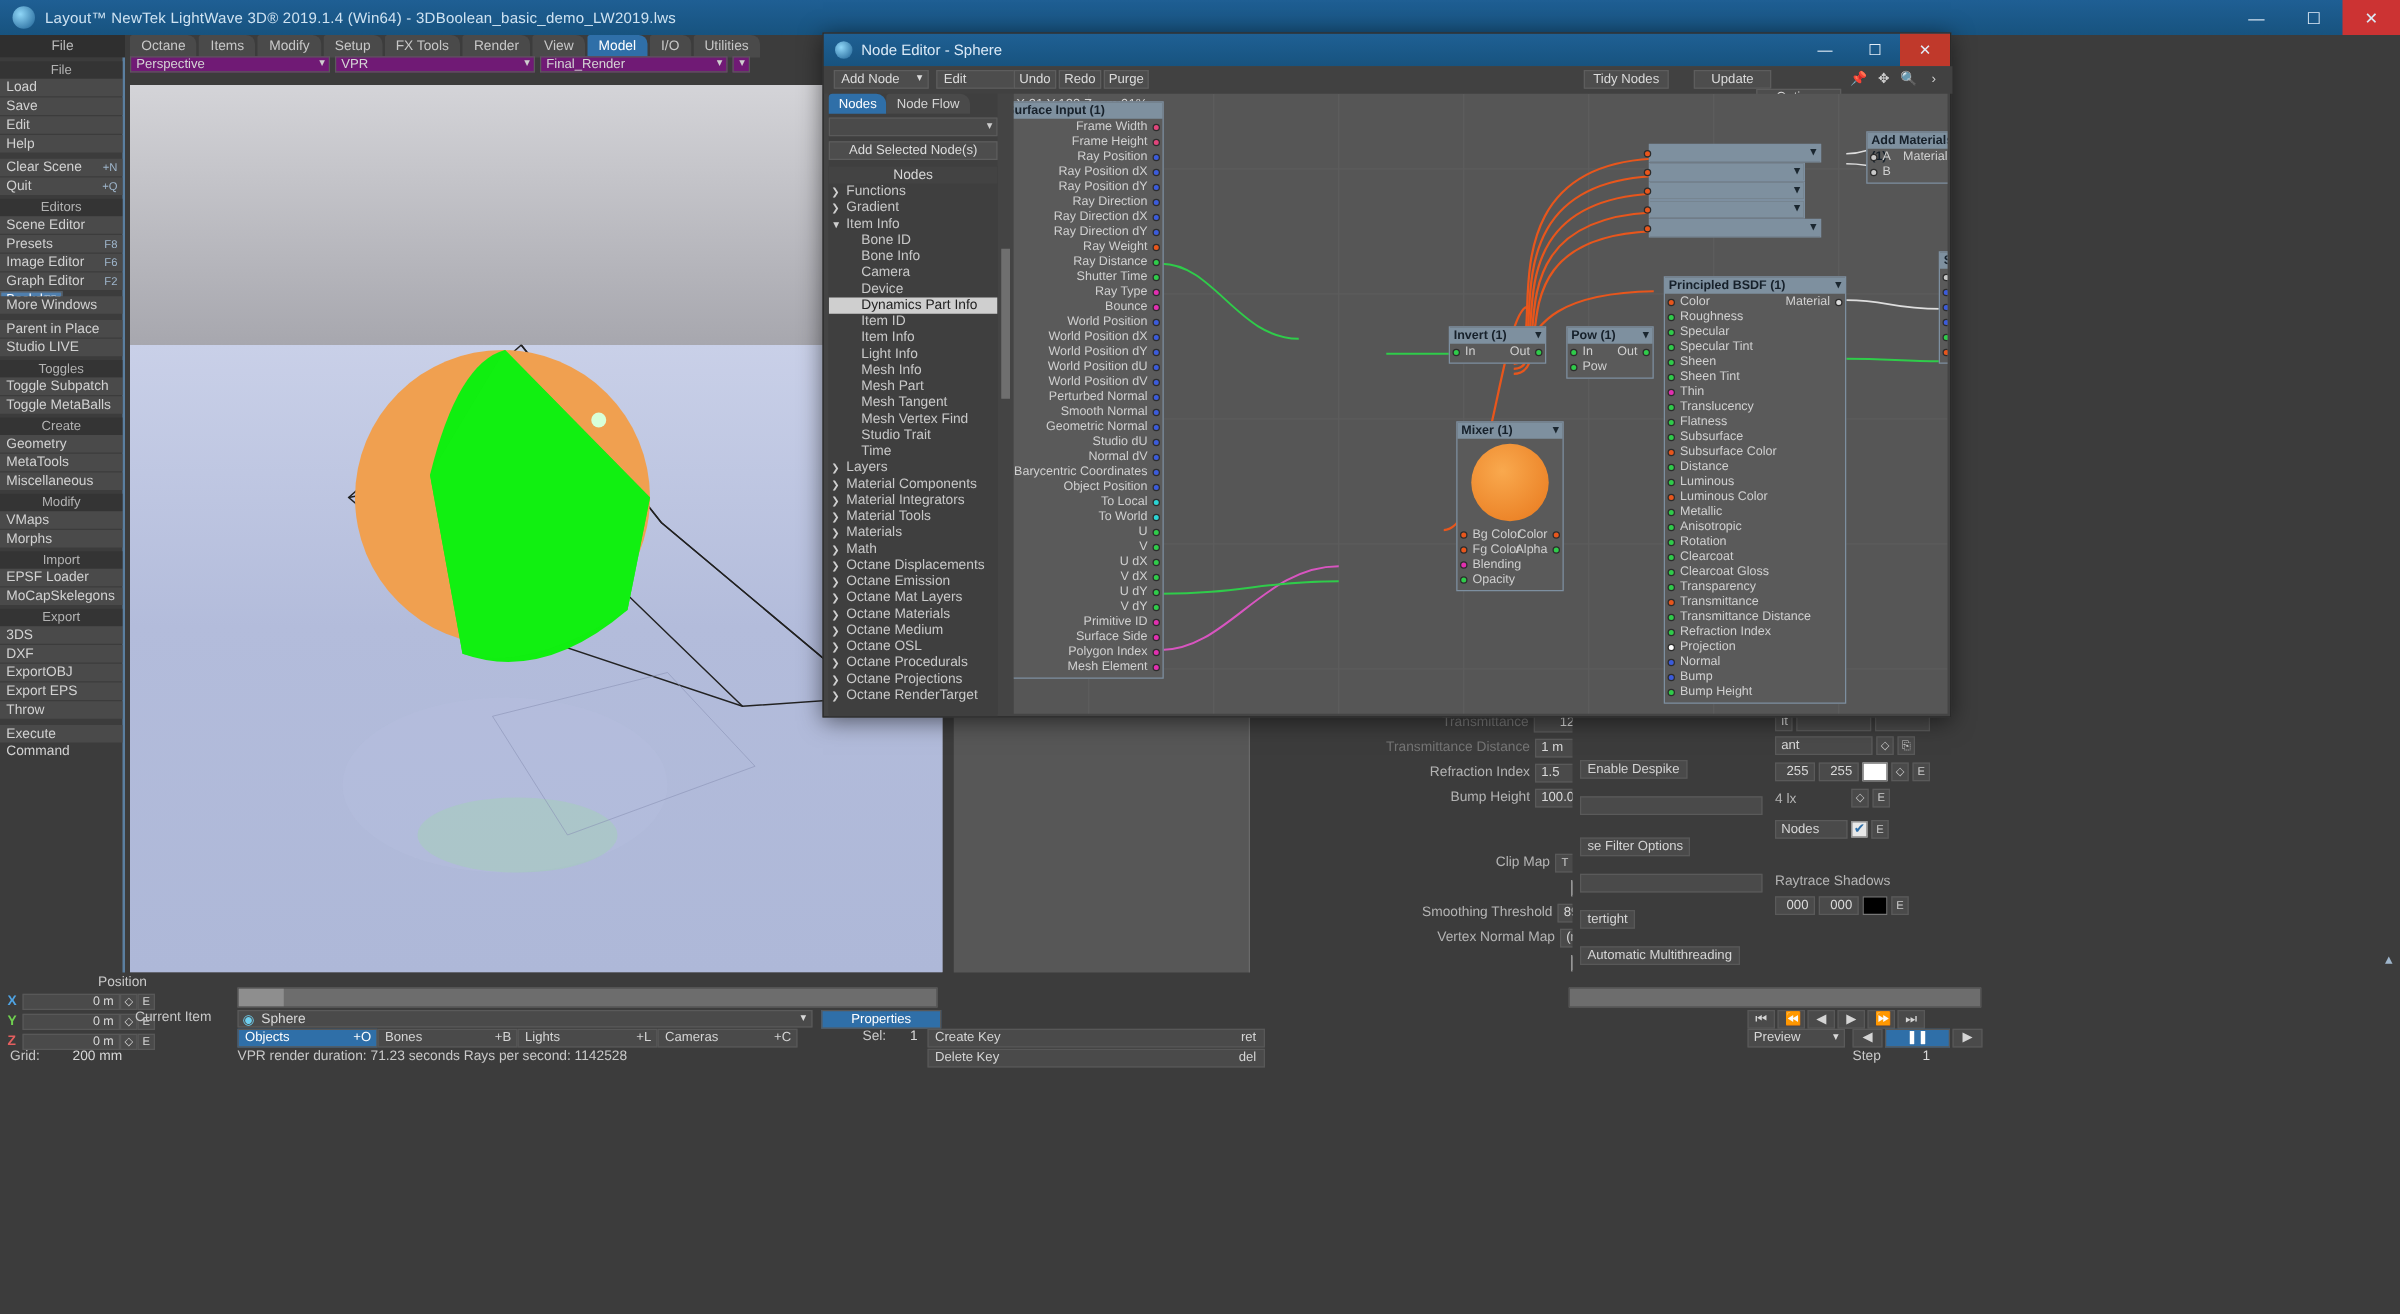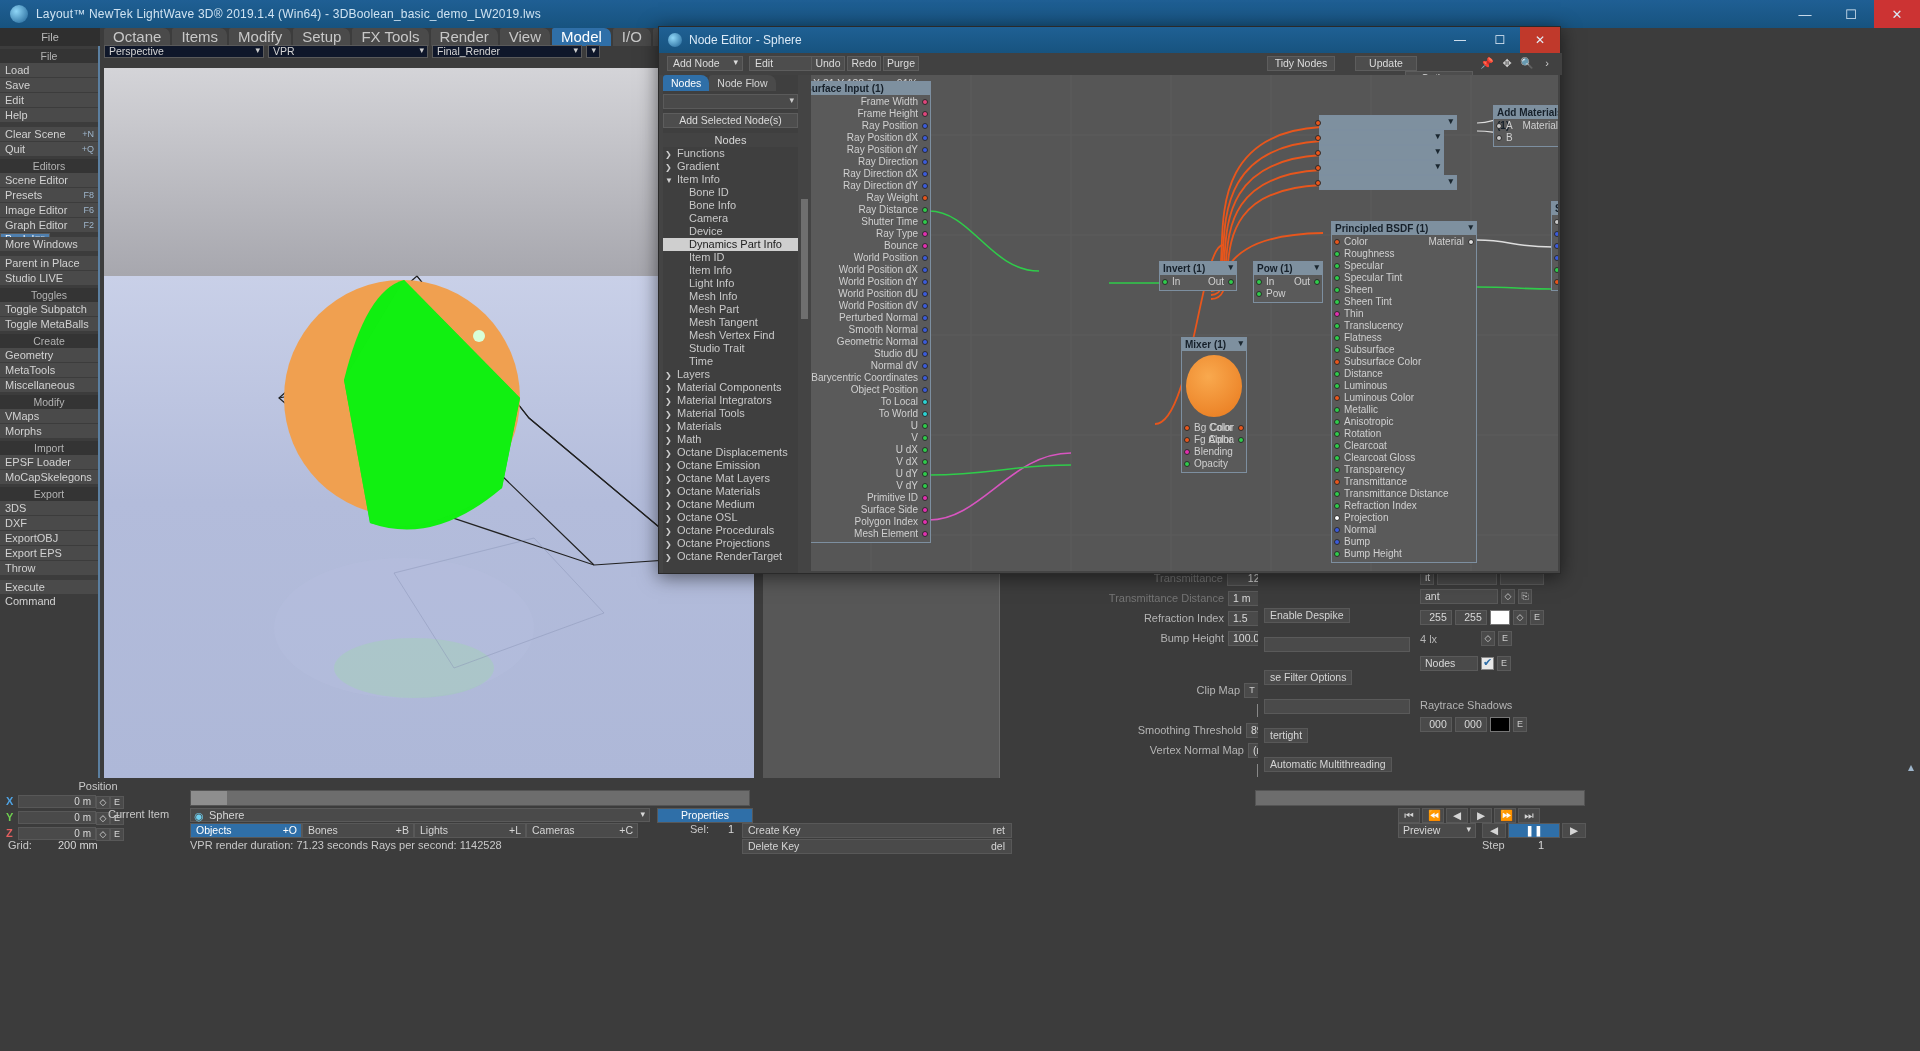--- a/index.html
+++ b/index.html
@@ -17,37 +17,37 @@
   .win-btns div { width:46px; height:28px; display:flex; align-items:center;
     justify-content:center; color:#dce9f5; font-size:13px; }
   .win-btns .wb-close { background:#c33; }
 
   
   .menurow { position:absolute; left:0; top:28px; width:1920px; height:18px; background:#3c3c3c; }
   .file-head { position:absolute; left:0; top:28px; width:100px; height:18px;
     background:#2f2f2f; color:#bbb; text-align:center; line-height:18px; }
   .tabs { position:absolute; left:104px; top:28px; height:18px; display:flex; }
   .tabs .tab { padding:0 9px; height:18px; line-height:18px; color:#c8c8c8;
-    background:#4a4a4a; margin-right:2px; border-radius:2px 7px 0 0; font-size:15px; }
+    background:#4a4a4a; margin-right:2px; border-radius:2px 7px 0 0; font-size:11px; }
   .tabs .tab.active { background:#2f6fa8; color:#fff; }
 
   
   .sidebar { position:absolute; left:0; top:46px; width:100px; height:805px;
     background:#3c3c3c; border-right:2px solid #5b7fa0; }
   .sb-group { color:#b3b3b3; font-size:10.5px; text-align:center; height:14px;
     line-height:14px; background:#343434; margin-top:3px; }
   .sb-item { height:14px; line-height:14px; padding-left:5px; background:#4a4a4a;
     color:#d2d2d2; font-size:11px; margin-bottom:1px; position:relative; }
   .sb-item.sel { background:#4f7fae; color:#fff; }
   .sb-item .sc { position:absolute; right:4px; color:#9fb6cc; font-size:9px; }
   .sb-sep { height:4px; }
 
   
   .vpbar { position:absolute; left:104px; top:40px; width:600px; height:28px; }
-  .sel { position:absolute; height:13px; background:#0f172a; border:1px solid #5a5a5a;
+  .sel { position:absolute; height:13px; background:#701a75; border:1px solid #5a5a5a;
     color:#d5d5d5; font-size:10.5px; padding-left:4px; line-height:11px; }
   .sel .cv { position:absolute; right:3px; top:-1px; font-size:9px; color:#cfcfcf; }
 
   
   .viewport { position:absolute; left:104px; top:68px; width:650px; height:710px;
     background:linear-gradient(#cfcfd4 0%,#a9a9b0 38%,#c7cde4 38%,#b9c2de 100%); overflow:hidden; }
   .vp-sky { position:absolute; left:0; top:0; width:650px; height:208px;
     background:linear-gradient(#d4d4d8,#a7a7ae); }
   .vp-floor { position:absolute; left:0; top:208px; width:650px; height:502px;
     background:linear-gradient(#c9d0e8,#b3bcdb 45%,#aeb8d8); }
@@ -604,21 +604,21 @@
             <span style="position:absolute;right:12px;top:0">Out</span>
             <span class="dot r" style="background:#2fcc4a"></span>
           </div>
           <div class="port">
             <span class="dot" style="background:#2fcc4a"></span>
             <span>Pow</span>
           </div>
         </div>
       </div>
 
-      <div class="node" style="left:354px;top:262px;width:66px;margin-left:16px;">
+      <div class="node" style="left:354px;top:262px;width:86px;">
         <div class="node-hdr">Mixer (1)<span class="cv">▾</span>
         </div>
         <div style="padding:4px;display:flex;justify-content:center">
           <div style="width:62px;height:62px;border-radius:50%;background:radial-gradient(circle at 40% 35%,#f9a94e,#e8781c)"></div>
         </div>
         <div class="node-body">
           <div class="port">
             <span class="dot" style="background:#e8561c"></span>
             <span>Bg Color</span>
             <span style="position:absolute;right:12px;top:0">Color</span>

